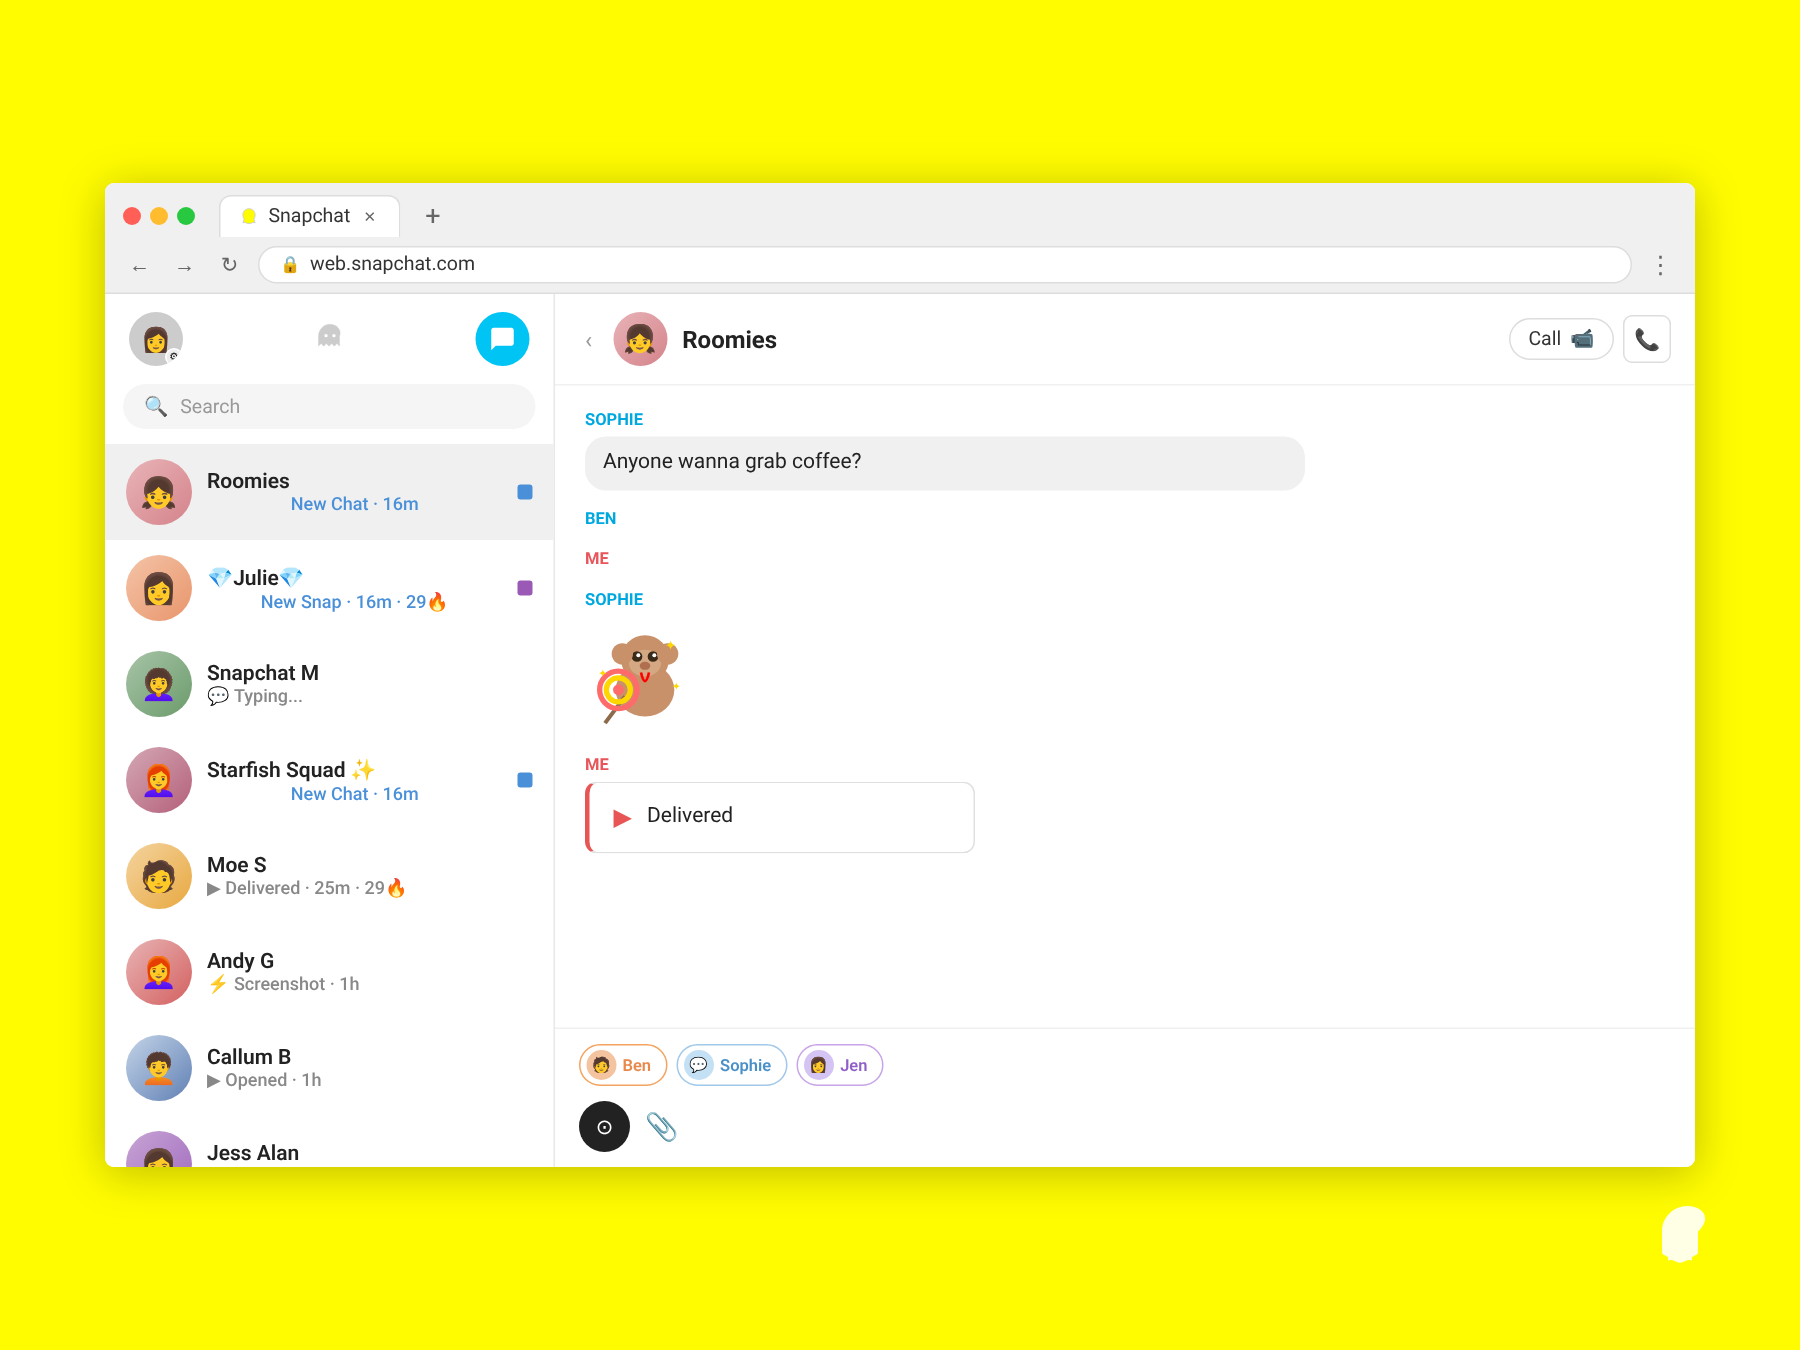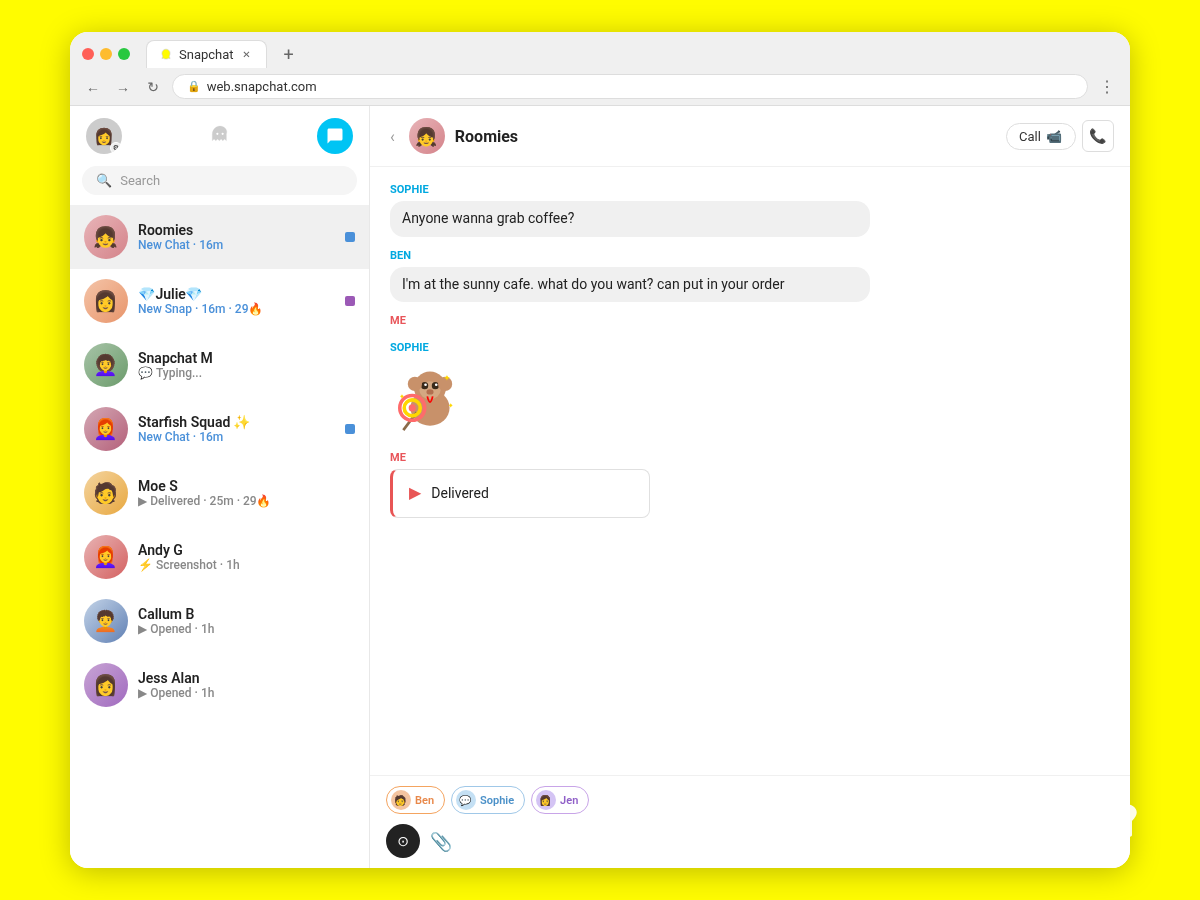--- a/index.html
+++ b/index.html
@@ -8,23 +8,23 @@
       width: 1200px;
       height: 900px;
       display: flex;
       align-items: center;
       justify-content: center;
       font-family: -apple-system, BlinkMacSystemFont, 'Segoe UI', Roboto, sans-serif;
     }
 
     .browser-window {
       width: 1060px;
-      height: 836px;
+      height: 656px;
       background: #fff;
-      border-radius: 18px;
+      border-radius: 6px;
       box-shadow: 0 4px 30px rgba(0,0,0,0.25);
       display: flex;
       flex-direction: column;
       overflow: hidden;
     }
 
     
     .browser-chrome {
       background: #f0f0f0;
       border-bottom: 1px solid #ddd;
@@ -270,21 +270,21 @@
       align-items: center;
       gap: 4px;
     }
 
     .contact-status {
       font-size: 12px;
       color: #FFFC00;
       font-weight: 500;
     }
 
-    .contact-status.blue { color: #4a90d9; }
+    .contact-status.blue { color: #4a90d9; text-align: center; }
     .contact-status.gray { color: #888; }
 
     .unread-dot {
       width: 10px;
       height: 10px;
       border-radius: 2px;
       flex-shrink: 0;
     }
 
     .dot-blue { background: #4a90d9; }
@@ -670,21 +670,20 @@
 
       <div class="chat-messages">
 
         <div class="message-group">
           <div class="message-sender">SOPHIE</div>
           <div class="message-bubble">Anyone wanna grab coffee?</div>
         </div>
 
         <div class="message-group">
           <div class="message-sender">BEN</div>
-          <div class="message-bubble">I'm at the sunny cafe. what do you want? can put in your order</div>
         </div>
 
         <div class="message-group">
           <div class="message-sender red">ME</div>
         </div>
 
         <div class="message-group">
           <div class="message-sender">SOPHIE</div>
           <div class="sticker-img">
 

